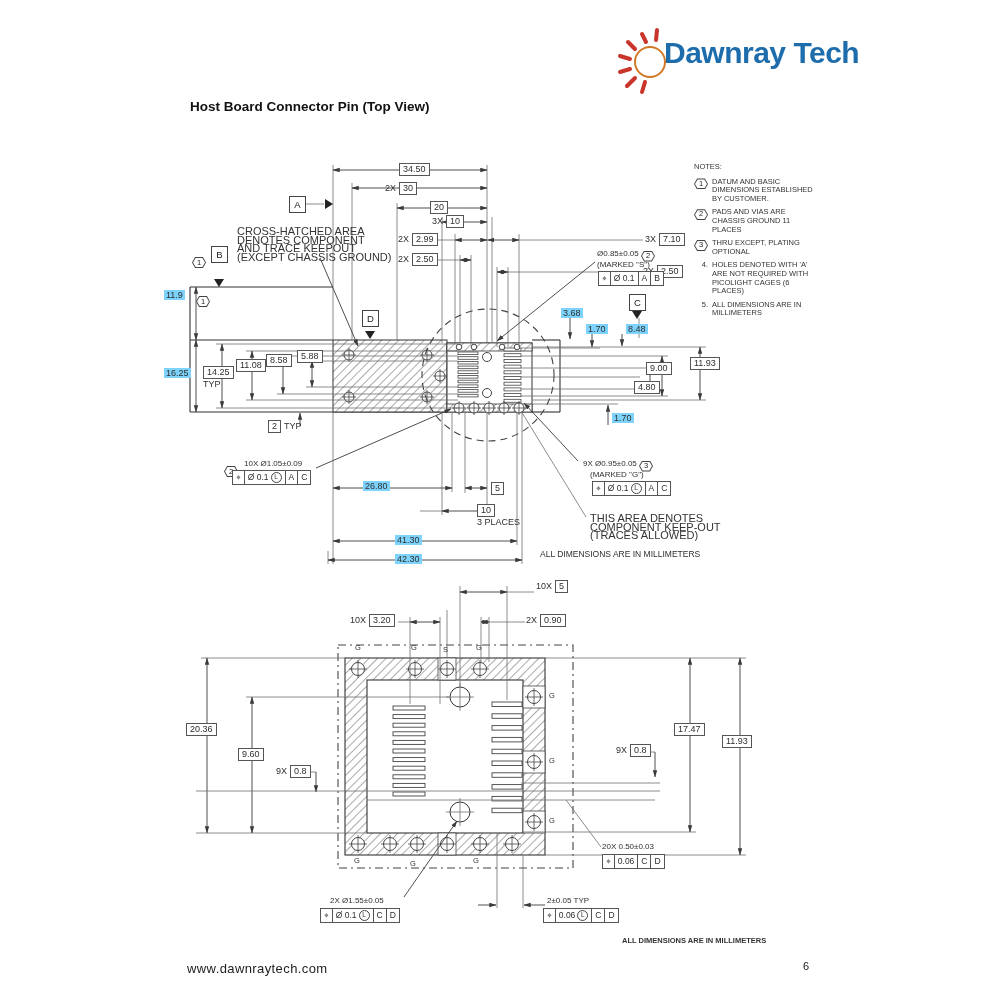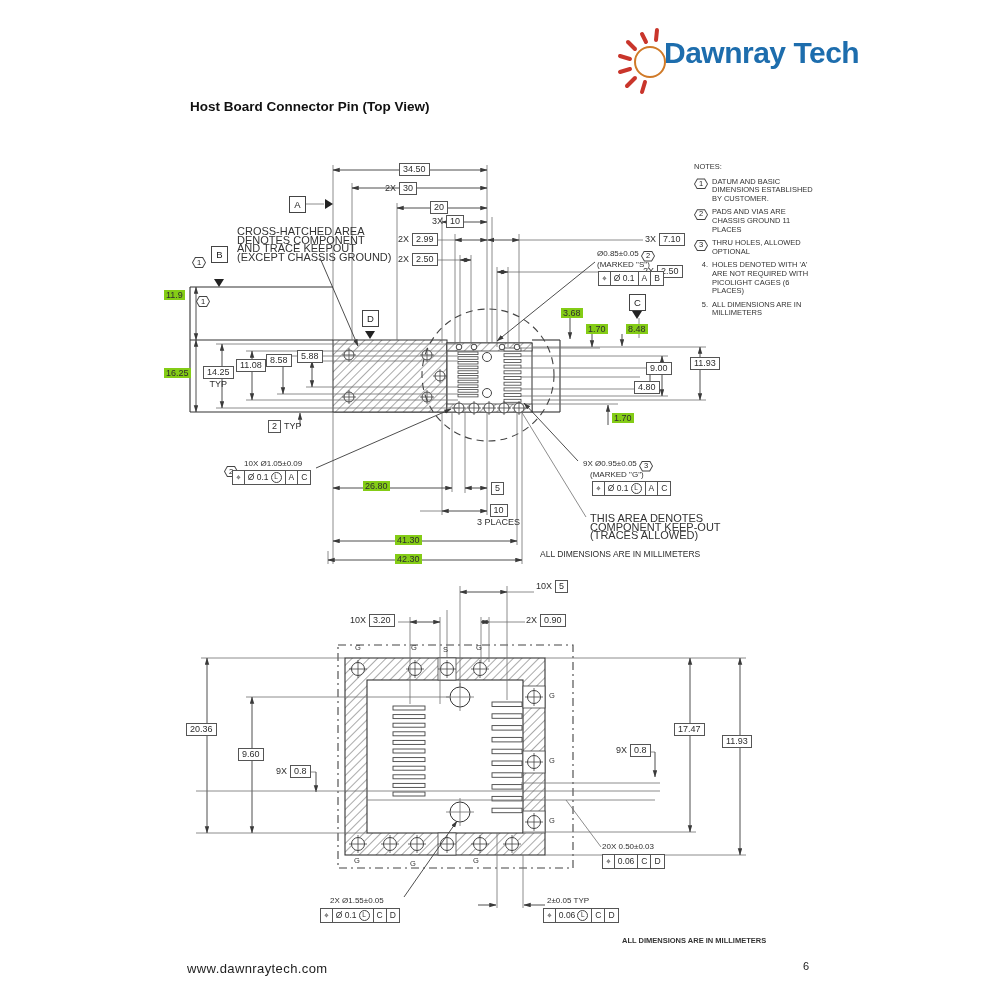--- a/index.html
+++ b/index.html
@@ -1,25 +1,25 @@
 <!DOCTYPE html>
 <html><head>
 <meta charset="utf-8">
 <style>
   html,body{margin:0;padding:0;background:#fff}
   body{width:1000px;height:1000px;position:relative;overflow:hidden;
        font-family:"Liberation Sans","DejaVu Sans",sans-serif;color:#222}
   .abs{position:absolute}
   .lbl{position:absolute;font-size:9px;line-height:10px;color:#2e2e2e;white-space:nowrap}
   .sm{font-size:8px}
-  .plain{background:#84cc16;padding:0 2px}
+  .plain{background:#7dd3fc;padding:0 2px}
   .bx{display:inline-block;border:1px solid #555;background:#fff;padding:0 3px;line-height:11px;color:#2e2e2e}
   .pref{margin-right:3px}
   .suf{margin-left:3px}
-  .ctr{text-align:center}
+  .ctr{}
   .datum{position:absolute;width:15px;height:15px;border:1.2px solid #444;background:#fff;
          display:flex;align-items:center;justify-content:center;font-size:9.5px;color:#222;z-index:3}
   .tri-d{position:absolute;width:0;height:0;border-left:5px solid transparent;border-right:5px solid transparent;border-top:8px solid #222;z-index:3}
   .tri-r{position:absolute;width:0;height:0;border-top:5px solid transparent;border-bottom:5px solid transparent;border-left:8px solid #222;z-index:3}
   .hex{display:inline-flex;width:14px;height:11px;background:#444;
        clip-path:polygon(22% 0,78% 0,100% 50%,78% 100%,22% 100%,0 50%);
        align-items:center;justify-content:center;vertical-align:-2px}
   .hex i{display:flex;width:12px;height:9px;background:#fff;font-style:normal;
        clip-path:polygon(22% 0,78% 0,100% 50%,78% 100%,22% 100%,0 50%);
        align-items:center;justify-content:center;font-size:7.5px;color:#222}
@@ -341,21 +341,21 @@
   <div class="ni">
     <span class="nn"><span class="hex">
           <i>2</i>
         </span></span>
     <span>PADS AND VIAS ARE CHASSIS GROUND 11 PLACES</span>
     </div>
   <div class="ni">
     <span class="nn"><span class="hex">
           <i>3</i>
         </span></span>
-    <span>THRU HOLES, ALLOWED OPTIONAL</span>
+    <span>THRU EXCEPT, PLATING OPTIONAL</span>
     </div>
   <div class="ni">
     <span class="nn">4.</span>
     <span>HOLES DENOTED WITH 'A' ARE NOT REQUIRED WITH PICOLIGHT CAGES (6 PLACES)</span>
     </div>
   <div class="ni">
     <span class="nn">5.</span>
     <span>ALL DIMENSIONS ARE IN MILLIMETERS</span>
     </div>
 </div>

